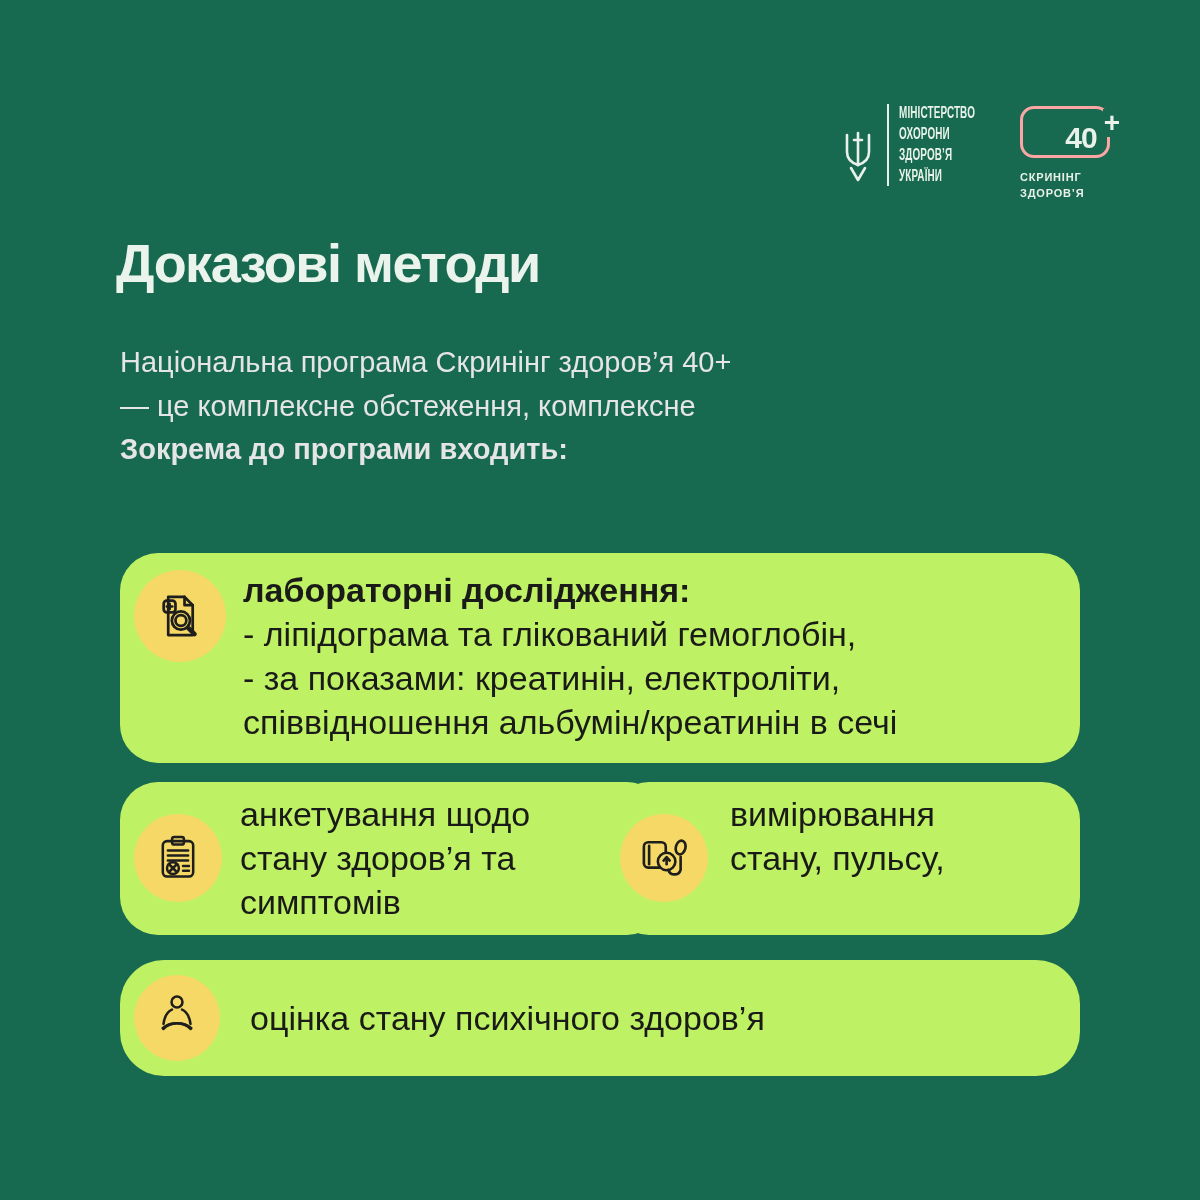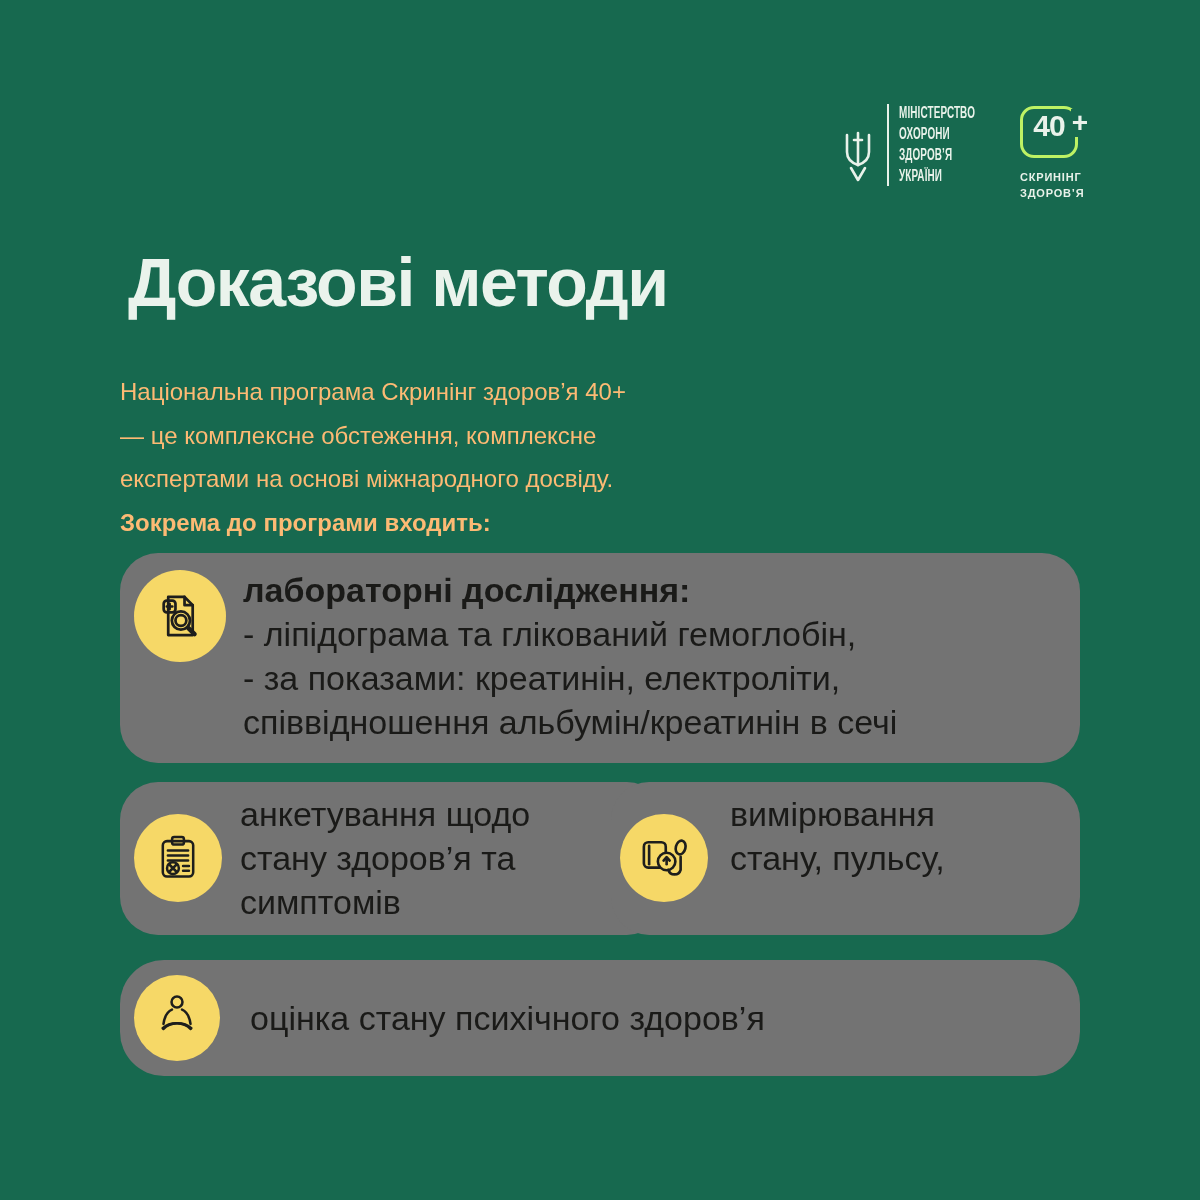--- a/index.html
+++ b/index.html
@@ -10,32 +10,32 @@
     font-family:"Liberation Sans", sans-serif;
     overflow:hidden;
   }
   
   .ministry{position:absolute;left:841px;top:98px;display:flex;align-items:flex-end;}
   .trident{margin-top:10px;}
   .ministry-sep{width:2px;height:82px;background:#E9F2EA;margin-left:12px;margin-top:6px;}
   .ministry-text{margin-left:10px;color:#E9F2EA;font-weight:700;font-size:16px;line-height:21px;
     letter-spacing:.2px;transform:scaleX(.62);transform-origin:left top;white-space:nowrap;margin-top:4px;}
   .badge40{position:absolute;left:1020px;top:106px;color:#E9F2EA;}
-  .badge-box{position:relative;width:52px;height:46px;border:3px solid #bef264;border-radius:14px;
-    display:flex;align-items:flex-start;justify-content:center;font-weight:700;font-size:30px;letter-spacing:-1px;}
+  .badge-box{position:relative;width:52px;height:46px;border:3px solid #fca5a5;border-radius:14px;
+    display:flex;align-items:flex-end;justify-content:center;font-weight:700;font-size:30px;letter-spacing:-1px;padding-left:32px;}
   .badge-plus{position:absolute;right:-13px;top:0px;background:#17694F;font-size:28px;font-weight:700;
     line-height:1;padding:0 1px;}
   .badge-label{margin-top:11px;font-size:11px;font-weight:700;letter-spacing:.8px;line-height:16px;}
   
-  .title{position:absolute;left:116px;top:236px;margin:12px;color:#EAF3EC;
-    font-size:68px;font-weight:700;letter-spacing:-1.5px;line-height:1;}
-  .intro{position:absolute;left:120px;top:341px;color:#fdba74;font-size:24px;line-height:43.5px;margin-top:29px;}
+  .title{position:absolute;left:116px;top:236px;margin:0;color:#EAF3EC;
+    font-size:54px;font-weight:700;letter-spacing:-1.5px;line-height:1;}
+  .intro{position:absolute;left:120px;top:341px;color:#e5e5e5;font-size:29px;line-height:43.5px;}
   .intro .bold{font-weight:700;}
   
-  .card{position:absolute;background:#737373;border-radius:38px;}
+  .card{position:absolute;background:#bef264;border-radius:38px;}
   .card1{left:120px;top:553px;width:960px;height:210px;}
   .card2{left:120px;top:782px;width:545px;height:153px;}
   .card3{left:611px;top:782px;width:469px;height:153px;}
   .card4{left:120px;top:960px;width:960px;height:116px;border-radius:44px;}
   .icon-circle{position:absolute;background:#F6D867;border-radius:50%;
     display:flex;align-items:center;justify-content:center;}
   .card1 .icon-circle{left:14px;top:17px;width:92px;height:92px;}
   .card2 .icon-circle{left:14px;top:32px;width:88px;height:88px;}
   .card3 .icon-circle{left:9px;top:32px;width:88px;height:88px;}
   .card4 .icon-circle{left:14px;top:15px;width:86px;height:86px;}
@@ -78,21 +78,20 @@
       <div>СКРИНІНГ</div>
       <div>ЗДОРОВ’Я</div>
     </div>
   </div>
 
   <h1 class="title">Доказові методи</h1>
 
   <div class="intro">
     <div>Національна програма Скринінг здоров’я 40+</div>
     <div>— це комплексне обстеження, комплексне</div>
-    <div>експертами на основі міжнародного досвіду.</div>
     <div class="bold">Зокрема до програми входить:</div>
   </div>
 
   <div class="card card1">
     <div class="icon-circle">
       <svg width="58" height="58" viewBox="0 0 64 64" fill="none" stroke="#1E1E1C" stroke-width="3" stroke-linecap="round" stroke-linejoin="round">
         <path d="M19 11 h18 l9 9 v33 h-27 z"></path>
         <path d="M37 11 v9 h9"></path>
         <rect x="14" y="15" width="13" height="13" rx="3.5"></rect>
         <path d="M20.5 18.5 v6 M17.5 21.5 h6"></path>

